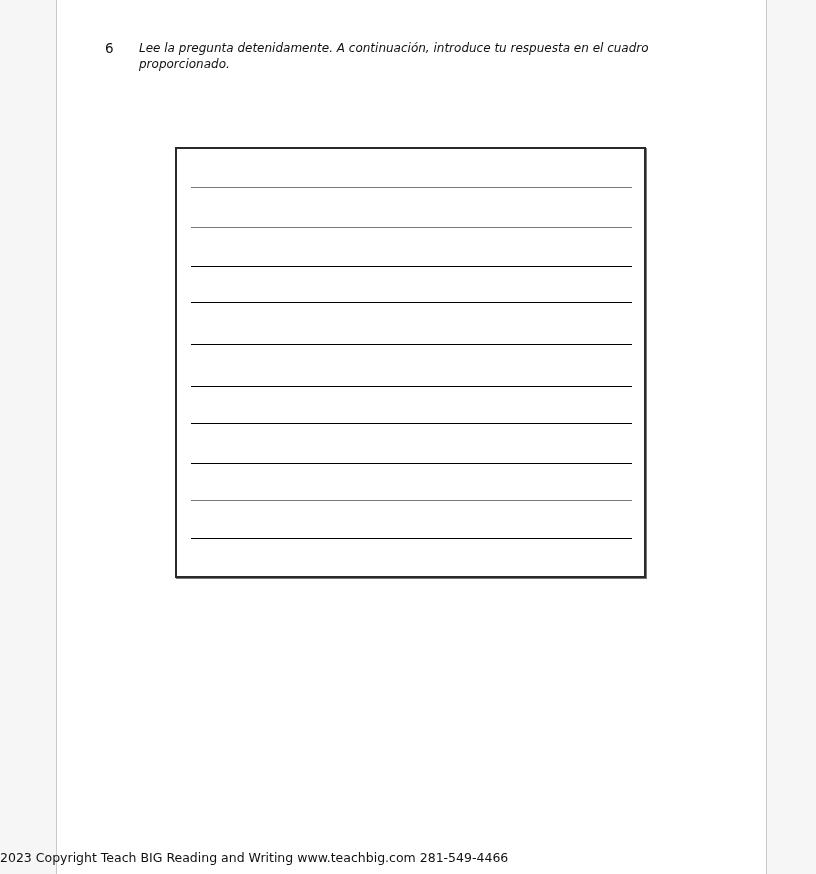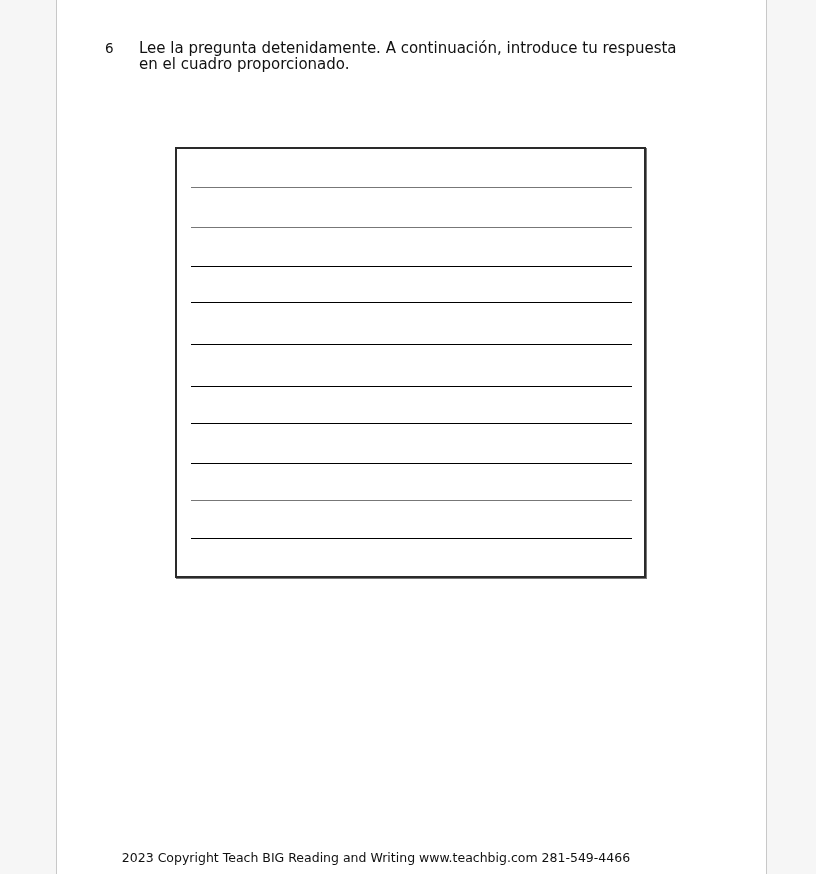--- a/index.html
+++ b/index.html
@@ -16,38 +16,38 @@
       background: #ffffff;
       border-left: 1px solid #c8c8c8;
       border-right: 1px solid #c8c8c8;
     }
     .qnum {
       position: absolute; left: 105px; top: 40px;
       font-size: 13.5px; line-height: 16px;
     }
     .qtext {
       position: absolute; left: 139px; top: 40px; width: 560px;
-      font-size: 15px; line-height: 16px;
+      font-size: 12px; line-height: 16px; font-style: italic;
     }
     .qtext p { margin: 0 0 14px 0; }
     .answer-box {
       position: absolute; left: 175px; top: 147px;
       width: 467px; height: 427px;
       border: 2px solid #2a2a2a;
       background: #fff;
       box-shadow: 1px 1px 0 #777;
     }
     .rule {
       position: absolute; left: 14px; width: 441px; height: 0;
       border-top: 1px solid #000;
     }
     .rule.gray { border-top-color: #777; }
     .footer {
       position: absolute; left: 0; width: 752px; top: 850px;
-      text-align: center; font-size: 12.5px; color: #111;
+      text-align: left; font-size: 12.5px; color: #111;
     }
   </style>
 </head>
 <body>
 
 <div class="page"></div>
 
 <div class="qnum">6</div>
 
 <div class="qtext">

